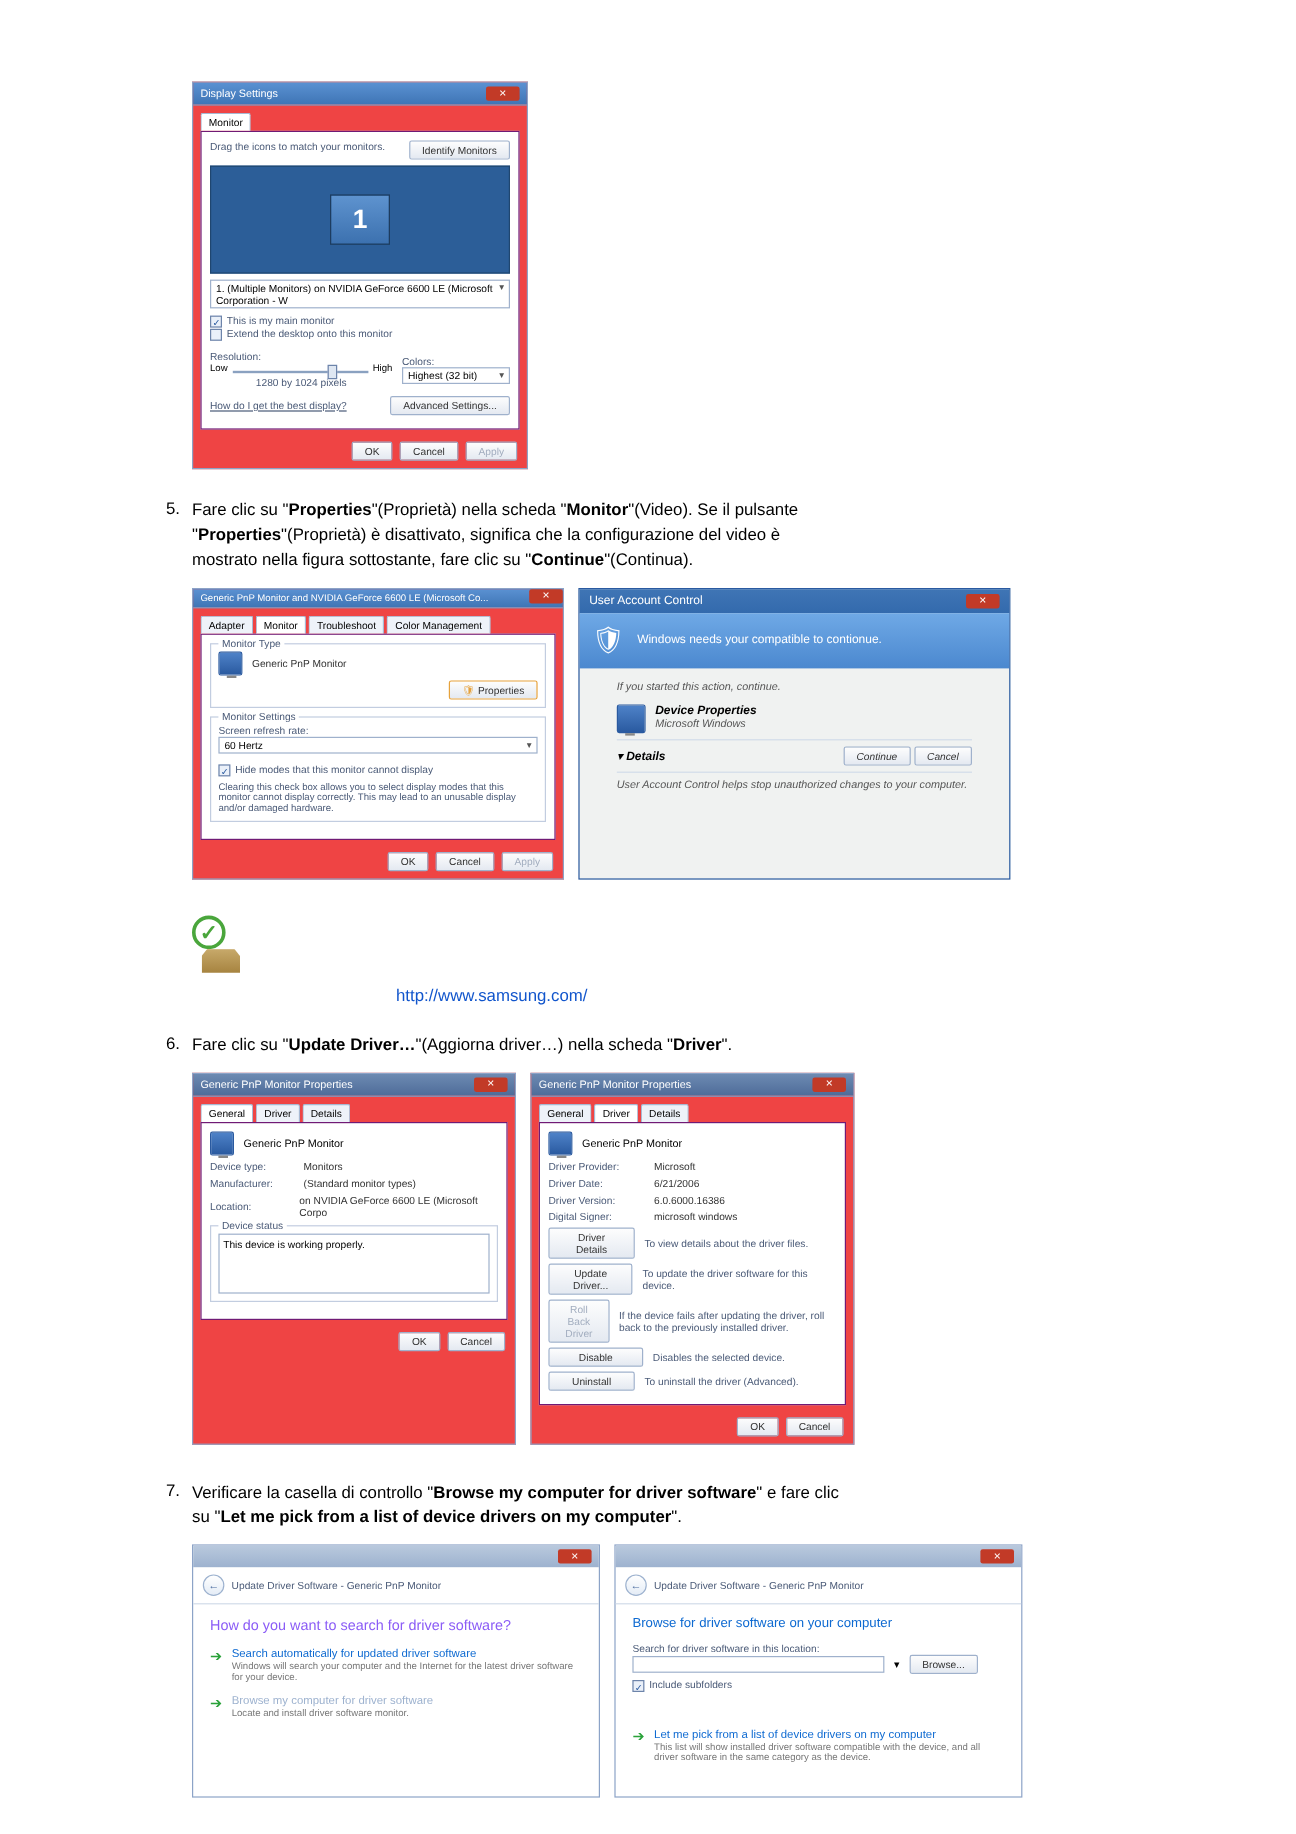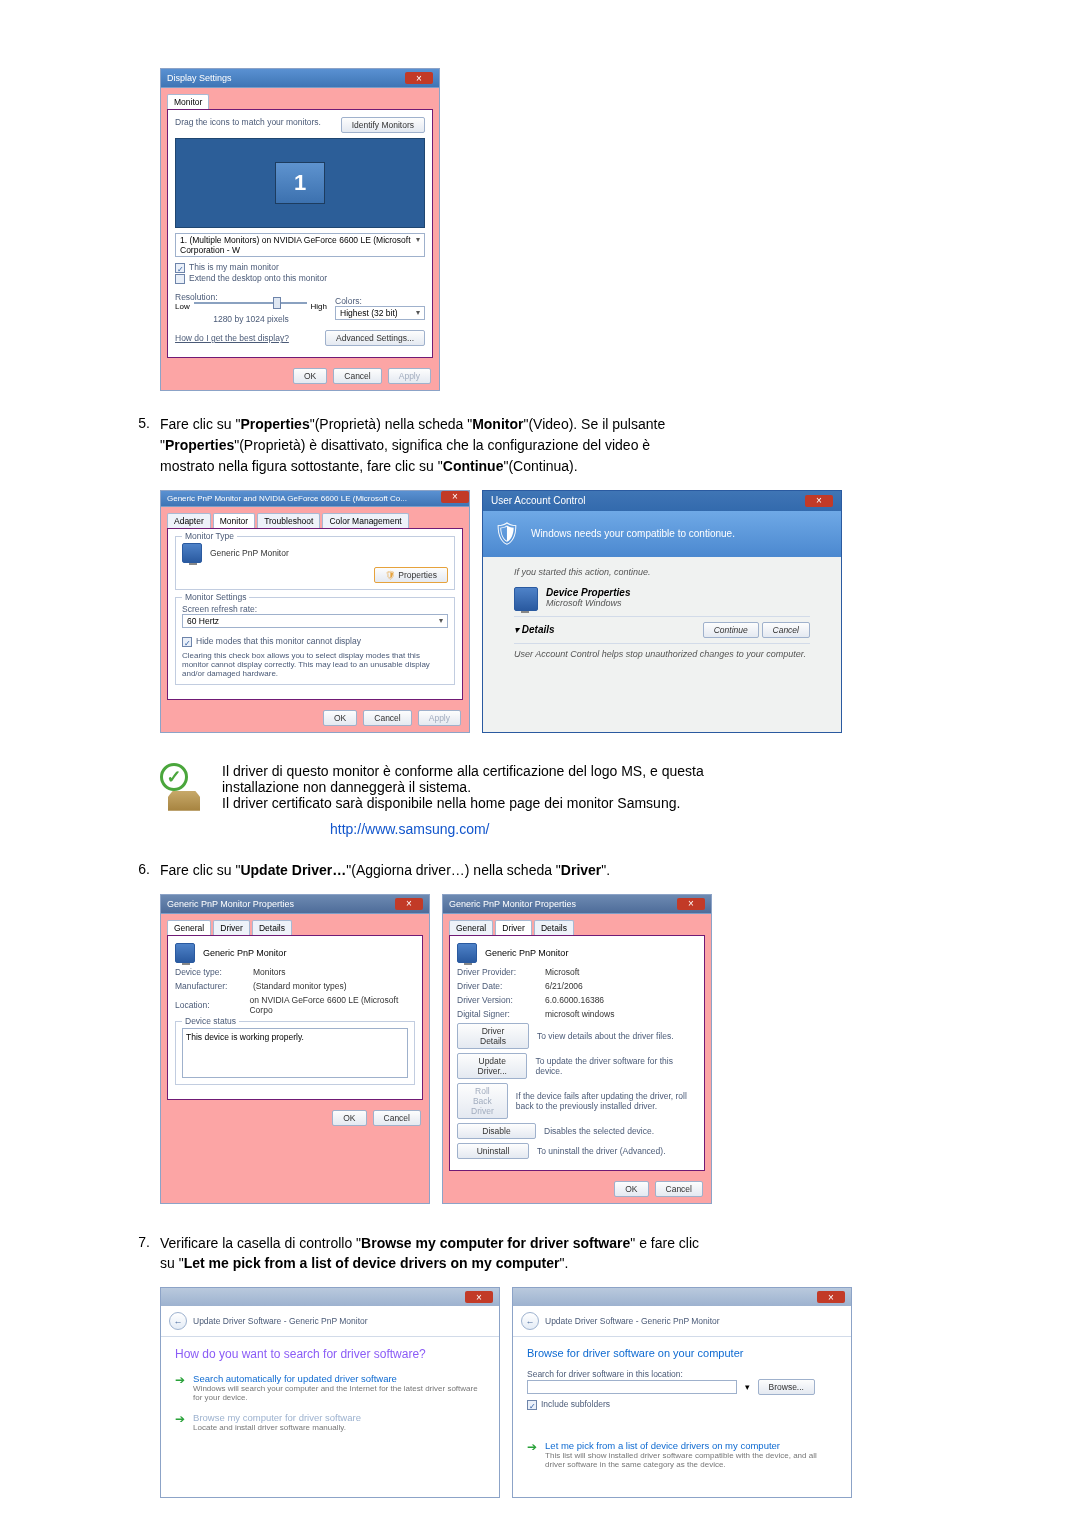--- a/index.html
+++ b/index.html
@@ -18,21 +18,21 @@
     .link { color: #1155cc; }
     .bold { font-weight: bold; }
 
     .screenshot-group {
       margin: 8px 0 30px 40px;
       display: flex;
       gap: 12px;
     }
 
     .dialog {
-      background: #fca5a5;
+      background: #ef4444;
       border: 1px solid #8ca3c7;
       width: 280px;
       font-size: 9px;
       position: relative;
     }
     .dialog.med { width: 310px; }
     .dialog .titlebar {
       background: linear-gradient(#5a91d2, #3f75b5);
       border-bottom: 1px solid #7a9dc8;
       color: #fff;
@@ -118,21 +118,21 @@
 
     .big-monitor-area{
       background:#2c5e98;height:90px;margin:5px 0;display:flex;align-items:center;
       justify-content:center;border:1px solid #1f4670;
     }
     .big-monitor{
       background:linear-gradient(#5e93cf,#3c71af);width:50px;height:42px;
       border:1px solid #1d3c5f;display:flex;align-items:center;justify-content:center;
       color:#fff;font-size:22px;font-weight:bold;
     }
-    .slider{display:flex;align-items:flex-start;gap:4px;font-size:8px;}
+    .slider{display:flex;align-items:flex-end;gap:4px;font-size:8px;}
     .slider .track{flex:1;height:2px;background:#8aa1c0;position:relative;}
     .slider .thumb{width:8px;height:12px;background:#dfe7f2;border:1px solid #6d84aa;
       position:absolute;top:-5px;left:70%;}
 
     .wizard{
       border:1px solid #8ca3c7;width:340px;background:#fff;font-size:9px;
     }
     .wizard .header{padding:6px 8px;display:flex;align-items:center;gap:6px;border-bottom:1px solid #d2dbe9;}
     .wizard .back{width:18px;height:18px;border:1px solid #9db2cf;border-radius:50%;
       display:flex;align-items:center;justify-content:center;color:#4b6c9e;background:linear-gradient(#fff,#e4ecf6);}
@@ -298,25 +298,20 @@
       <div class="small">User Account Control helps stop unauthorized changes to your computer.</div>
     </div>
   </div>
 </div>
 
 <div class="info-row">
   <div class="shield-ok">
     <div class="circle">✓</div>
     <div class="base"></div>
   </div>
-  <div>
-    <p>Il driver di questo monitor è conforme alla certificazione del logo MS, e questa</p>
-    <p>installazione non danneggerà il sistema.</p>
-    <p>Il driver certificato sarà disponibile nella home page dei monitor Samsung.</p>
-  </div>
 </div>
 <p style="margin:10px 0 24px 210px;"><a class="link">http://www.samsung.com/</a></p>
 
 <div class="step-row">
   <div class="step-num">6.</div>
   <div class="step-body">
     <p><span>Fare clic su "</span><span class="bold">Update Driver…</span><span>"(Aggiorna driver…) nella scheda "</span><span class="bold">Driver</span><span>".</span></p>
   </div>
 </div>
 
@@ -448,21 +443,21 @@
         <span class="arrowicon">➔</span>
         <div>
             <div class="title">Search automatically for updated driver software</div>
             <div class="sub">Windows will search your computer and the Internet for the latest driver software for your device.</div>
           </div>
       </div>
       <div class="opt dim">
         <span class="arrowicon">➔</span>
         <div>
             <div class="title">Browse my computer for driver software</div>
-            <div class="sub">Locate and install driver software manually.</div>
+            <div class="sub">Locate and install driver software monitor.</div>
           </div>
       </div>
     </div>
 
   </div>
 
   <div class="wizard">
     <div class="titlebar" style="background:linear-gradient(#b9c9dd,#9db2cf);color:#2a4063;padding:3px 6px;display:flex;justify-content:flex-end;">
         <span class="closebox">
           <span class="closebox-x">×</span>

